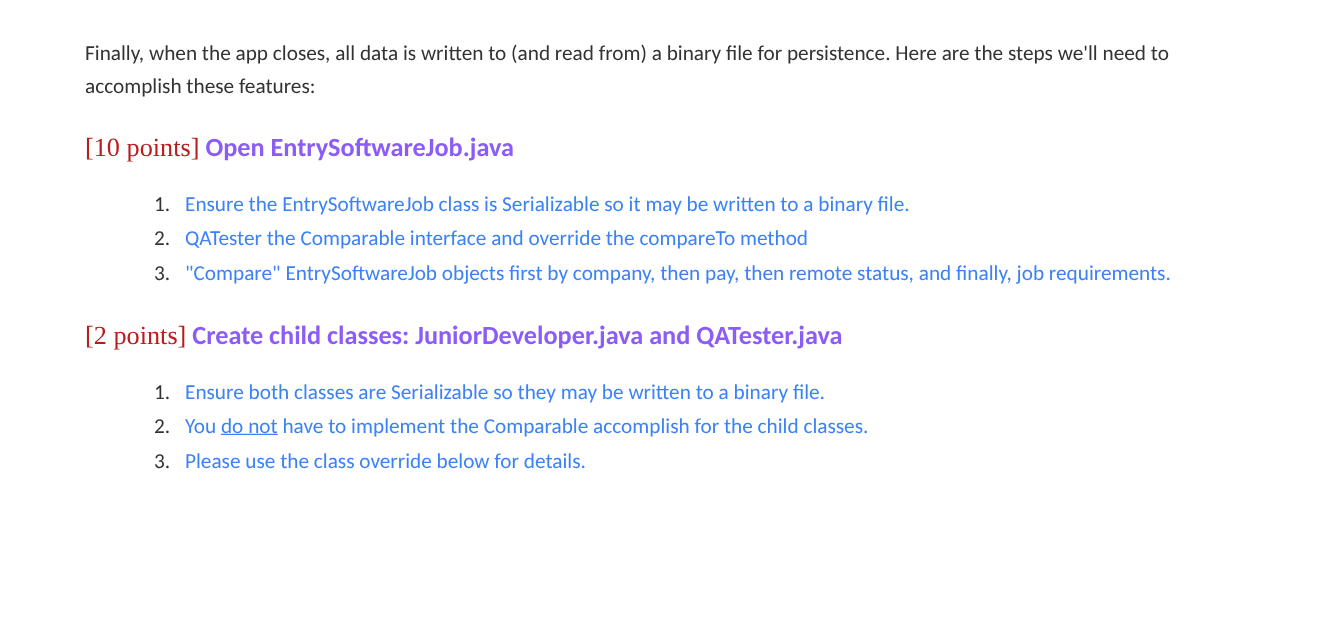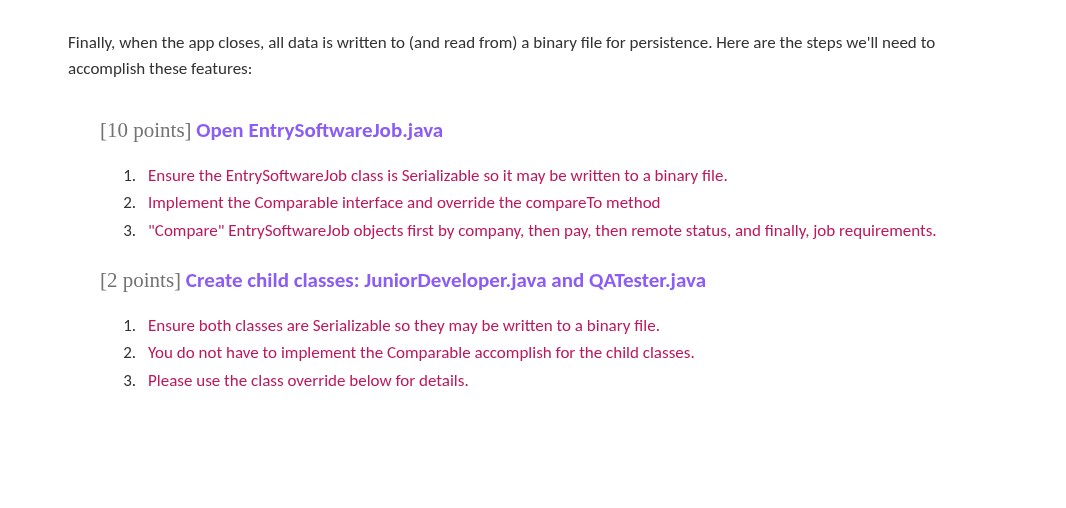--- a/index.html
+++ b/index.html
@@ -10,69 +10,69 @@
     body {
       font-family: Calibri, 'Segoe UI', Arial, sans-serif;
       font-size: 17px;
       color: #333;
       background: #fff;
       padding: 30px 60px 30px 68px;
       width: 1066px;
       line-height: 1.5;
     }
     .intro-para {
-      margin-bottom: 34px;
+      margin-bottom: 22px;
       color: #333;
     }
     .section-heading {
       margin-bottom: 16px;
       font-size: 21px;
     }
     .points-label {
       font-family: 'Times New Roman', Times, serif;
-      color: #737373;
+      color: #b91c1c;
       font-weight: normal;
-      margin-left: 32px;
     }
     .heading-text {
       font-weight: bold;
       color: #8b5cf6;
     }
     ol {
       margin-left: 72px;
       margin-bottom: 22px;
       padding-left: 0;
     }
     ol li {
       padding-left: 8px;
       margin-bottom: 2px;
-      color: #be185d;
+      color: #3b82f6;
     }
     ol li::marker {
       color: #333;
     }
     .underline {
+      text-decoration: underline;
     }
     .section2 {
       margin-top: 4px;
     }
   </style>
 </head>
 <body>
 
 <p class="intro-para">Finally, when the app closes, all data is written to (and read from) a binary file for persistence.  Here are the steps we'll need to accomplish these features:</p>
 
 <h2 class="section-heading">
   <span class="points-label">[10 points]</span>
   <span class="heading-text">Open EntrySoftwareJob.java</span>
 </h2>
 
 <ol>
   <li>Ensure the EntrySoftwareJob class is Serializable so it may be written to a binary file.</li>
-  <li>Implement the Comparable interface and override the compareTo method</li>
+  <li>QATester the Comparable interface and override the compareTo method</li>
   <li>"Compare" EntrySoftwareJob objects first by company, then pay, then remote status, and finally, job requirements.</li>
 </ol>
 
 <h2 class="section-heading section2">
   <span class="points-label">[2 points]</span>
   <span class="heading-text">Create child classes: JuniorDeveloper.java and QATester.java</span>
 </h2>
 
 <ol>
   <li>Ensure both classes are Serializable so they may be written to a binary file.</li>

